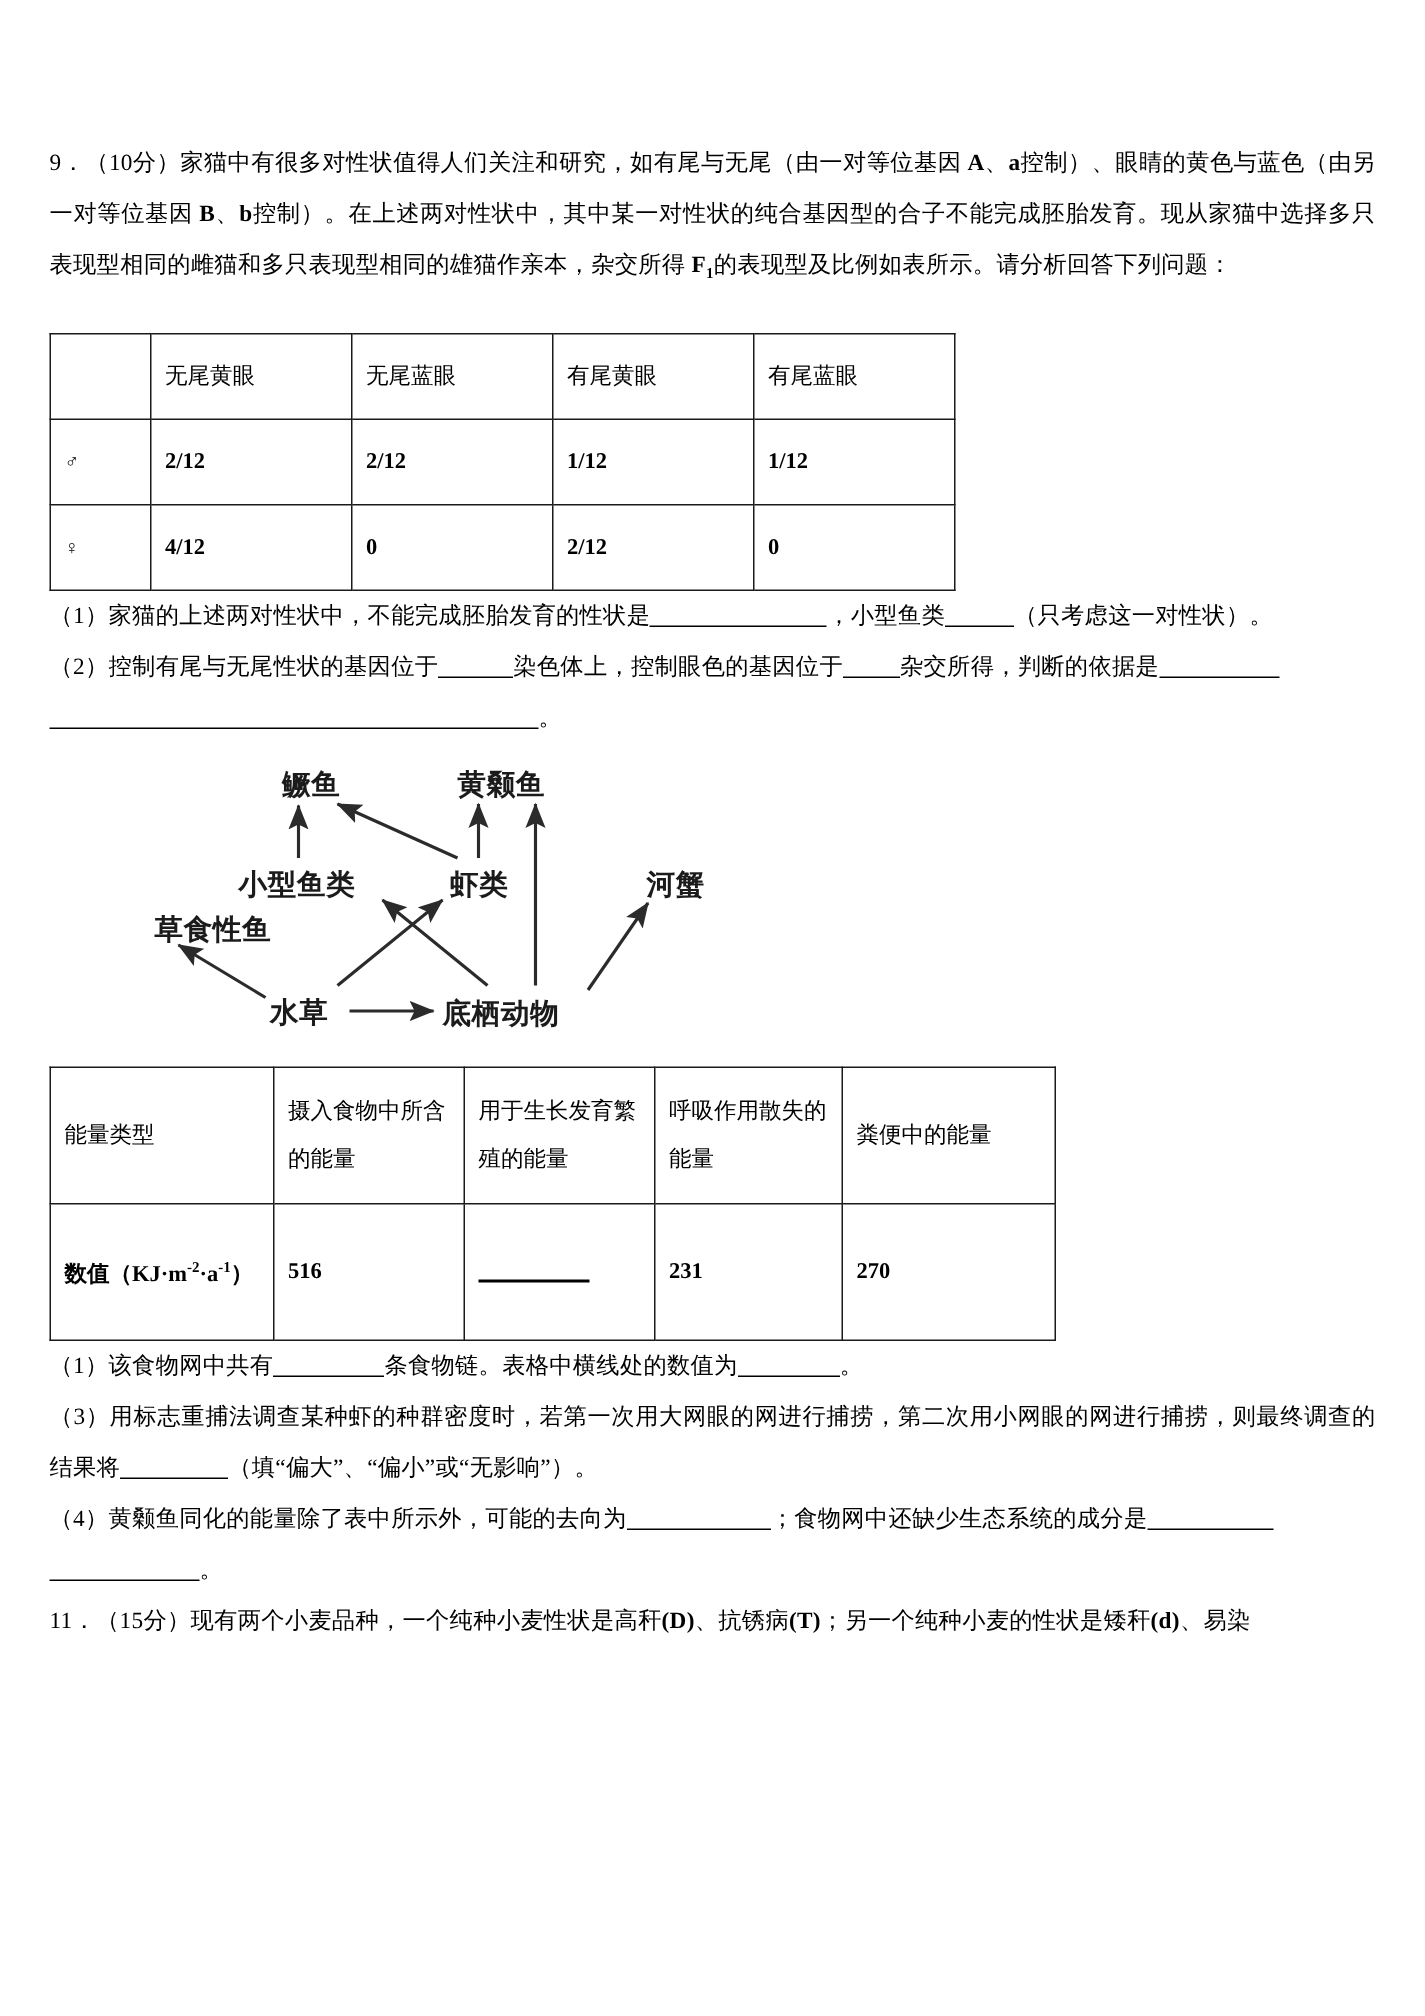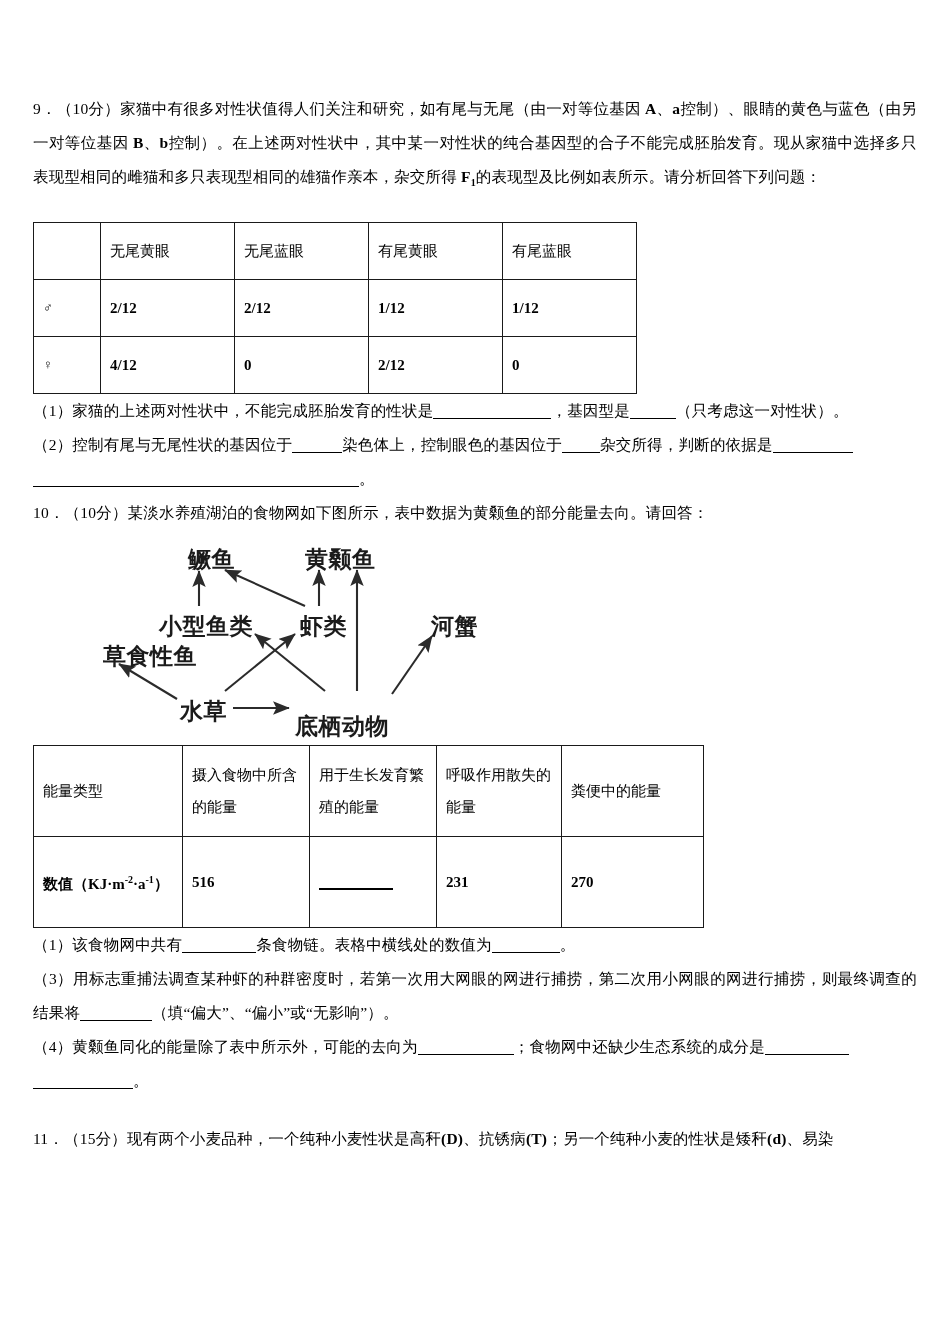--- a/index.html
+++ b/index.html
@@ -99,21 +99,21 @@
   
   #foodweb {
     position: relative;
     width: 470px;
     height: 205px;
     margin: 6px 0 4px 14px;
   }
   #foodweb .node {
     position: absolute;
     font-family: "Liberation Sans", sans-serif;
-    font-size: 23px;
+    font-size: 19px;
     font-weight: bold;
     color: #1b1b1b;
     white-space: nowrap;
     letter-spacing: 0.5px;
   }
   #foodweb svg {
     position: absolute;
     left: 0; top: 0;
     width: 470px;
     height: 205px;
@@ -158,27 +158,24 @@
           <td class="sexcell">♀</td>
           <td>4/12</td>
           <td>0</td>
           <td>2/12</td>
           <td>0</td>
         </tr>
       </tbody>
     </table>
 
     <div id="q9-subs">
-        <div class="q-para"><span>（1）</span><span>家猫的上述两对性状中，不能完成胚胎发育的性状是</span><span class="blank" style="width: 118px;"></span><span>，基因型是</span><span class="blank" style="width: 46px;"></span><span>（只考虑这一对性状）。</span></div>
+        <div class="q-para"><span>（1）</span><span>家猫的上述两对性状中，不能完成胚胎发育的性状是</span><span class="blank" style="width: 118px;"></span><span>，小型鱼类</span><span class="blank" style="width: 46px;"></span><span>（只考虑这一对性状）。</span></div>
         <div class="q-para"><span>（2）</span><span>控制有尾与无尾性状的基因位于</span><span class="blank" style="width: 50px;"></span><span>染色体上，控制眼色的基因位于</span><span class="blank" style="width: 38px;"></span><span>杂交所得，判断的依据是</span><span class="blank" style="width: 80px;"></span><br><span class="blank" style="width: 326px;"></span><span>。</span></div>
       </div>
 
-    <div class="q-para">
-      <span class="qnum">10．</span><span>（10分）</span><span>某淡水养殖湖泊的食物网如下图所示，表中数据为黄颡鱼的部分能量去向。请回答：</span>
-    </div>
 
     <div id="foodweb">
       <svg viewBox="0 0 470 205">
         <defs>
           <marker id="ah" markerWidth="9" markerHeight="9" refX="7.6" refY="3.2" orient="auto" markerUnits="strokeWidth">
             <path d="M0,0 L8,3.2 L0,6.4 L1.6,3.2 z" fill="#2b2b2b"></path>
           </marker>
         </defs>
         <g stroke="#2b2b2b" stroke-width="2.1" fill="none" marker-end="url(#ah)">
 
@@ -201,21 +198,21 @@
           <line x1="186" y1="172" x2="242" y2="172"></line>
         </g>
       </svg>
     <div class="node" style="left: 141px; top: 8px;">鳜鱼</div>
         <div class="node" style="left: 258px; top: 8px;">黄颡鱼</div>
         <div class="node" style="left: 112px; top: 75px; text-align: right;">小型鱼类</div>
         <div class="node" style="left: 253px; top: 75px; font-family: Liberation Serif, serif;">虾类</div>
         <div class="node" style="left: 352px; top: 75px; margin-left: 32px;">河蟹</div>
         <div class="node" style="left: 12px; top: 105px; margin-left: 44px;">草食性鱼</div>
         <div class="node" style="left: 133px; top: 160px;">水草</div>
-        <div class="node" style="left: 248px; top: 175px; text-align: right;">底栖动物</div>
+        <div class="node" style="left: 248px; top: 161px; text-align: right;">底栖动物</div>
       </div>
 
     <table class="doc-table" id="energy-table">
       <colgroup>
         <col class="e0">
           <col class="e1">
           <col class="e2">
           <col class="e3">
           <col class="e4">
       </colgroup>
@@ -238,18 +235,18 @@
         </tr>
       </tbody>
     </table>
 
     <div id="q10-subs">
         <div class="q-para"><span>（1）</span><span>该食物网中共有</span><span class="blank" style="width: 74px;"></span><span>条食物链。表格中横线处的数值为</span><span class="blank" style="width: 68px;"></span><span>。</span></div>
         <div class="q-para"><span>（3）</span><span>用标志重捕法调查某种虾的种群密度时，若第一次用大网眼的网进行捕捞，第二次用小网眼的网进行捕捞，则最终调查的结果将</span><span class="blank" style="width: 72px;"></span><span>（填“偏大”、“偏小”或“无影响”）。</span></div>
         <div class="q-para"><span>（4）</span><span>黄颡鱼同化的能量除了表中所示外，可能的去向为</span><span class="blank" style="width: 96px;"></span><span>；食物网中还缺少生态系统的成分是</span><span class="blank" style="width: 84px;"></span><br><span class="blank" style="width: 100px;"></span><span>。</span></div>
       </div>
 
-    <div class="q-para" style="margin-top:24px;">
+    <div class="q-para" style="margin-top:0;">
       <span class="qnum">11．</span><span>（15分）</span><span>现有两个小麦品种，一个纯种小麦性状是高秆</span><b>(D)</b><span>、抗锈病</span><b>(T)</b><span>；另一个纯种小麦的性状是矮秆</span><b>(d)</b><span>、易染</span>
     </div>
 
   </div>
 </div>
 
 </body></html>

